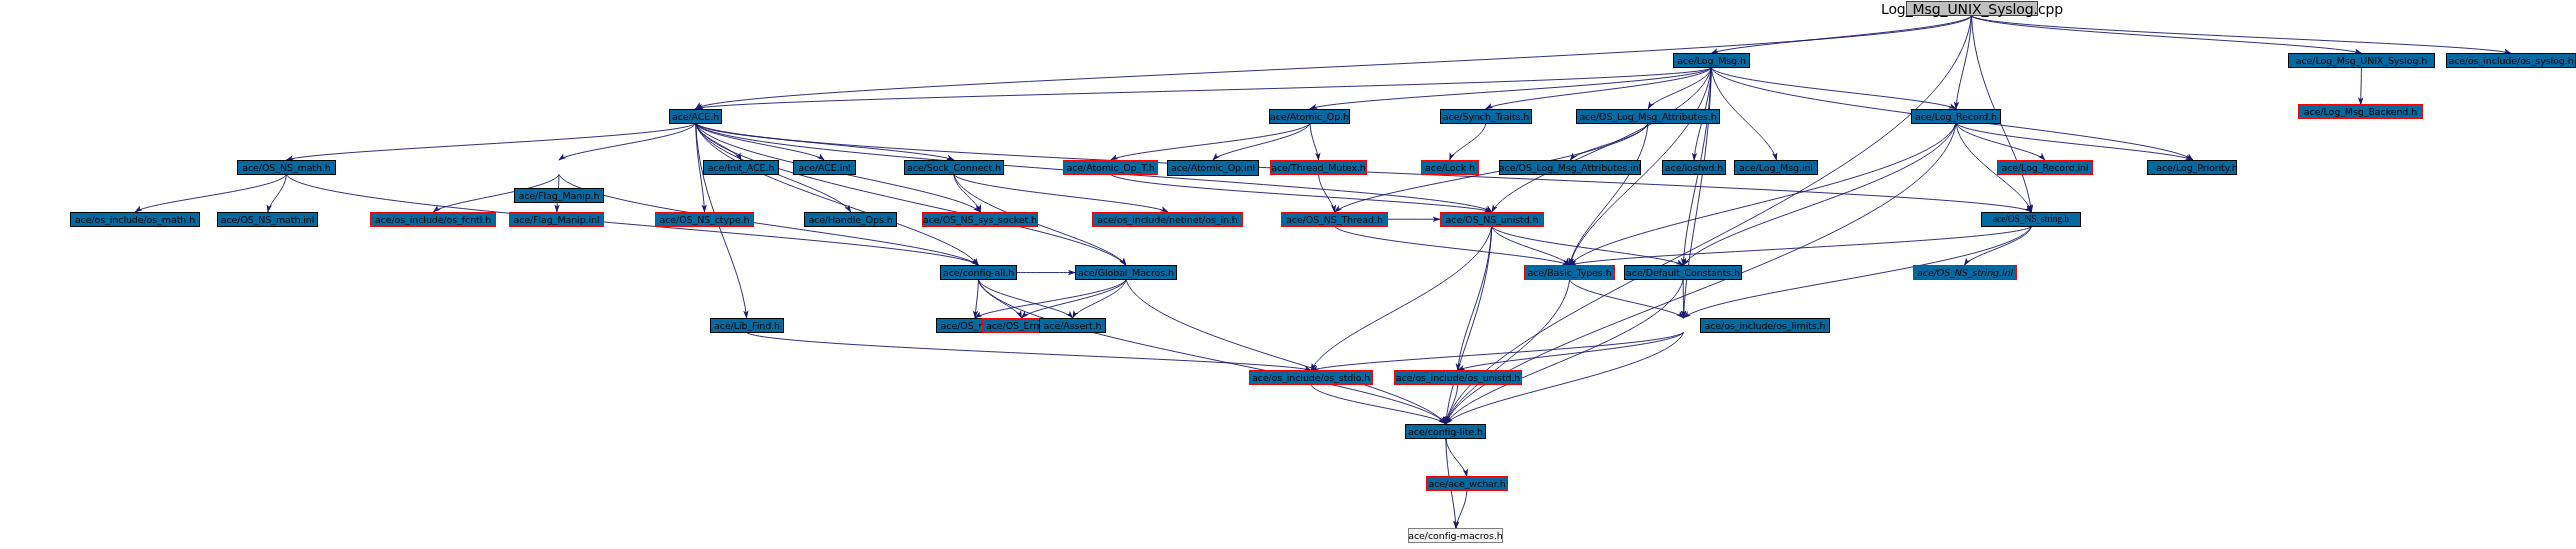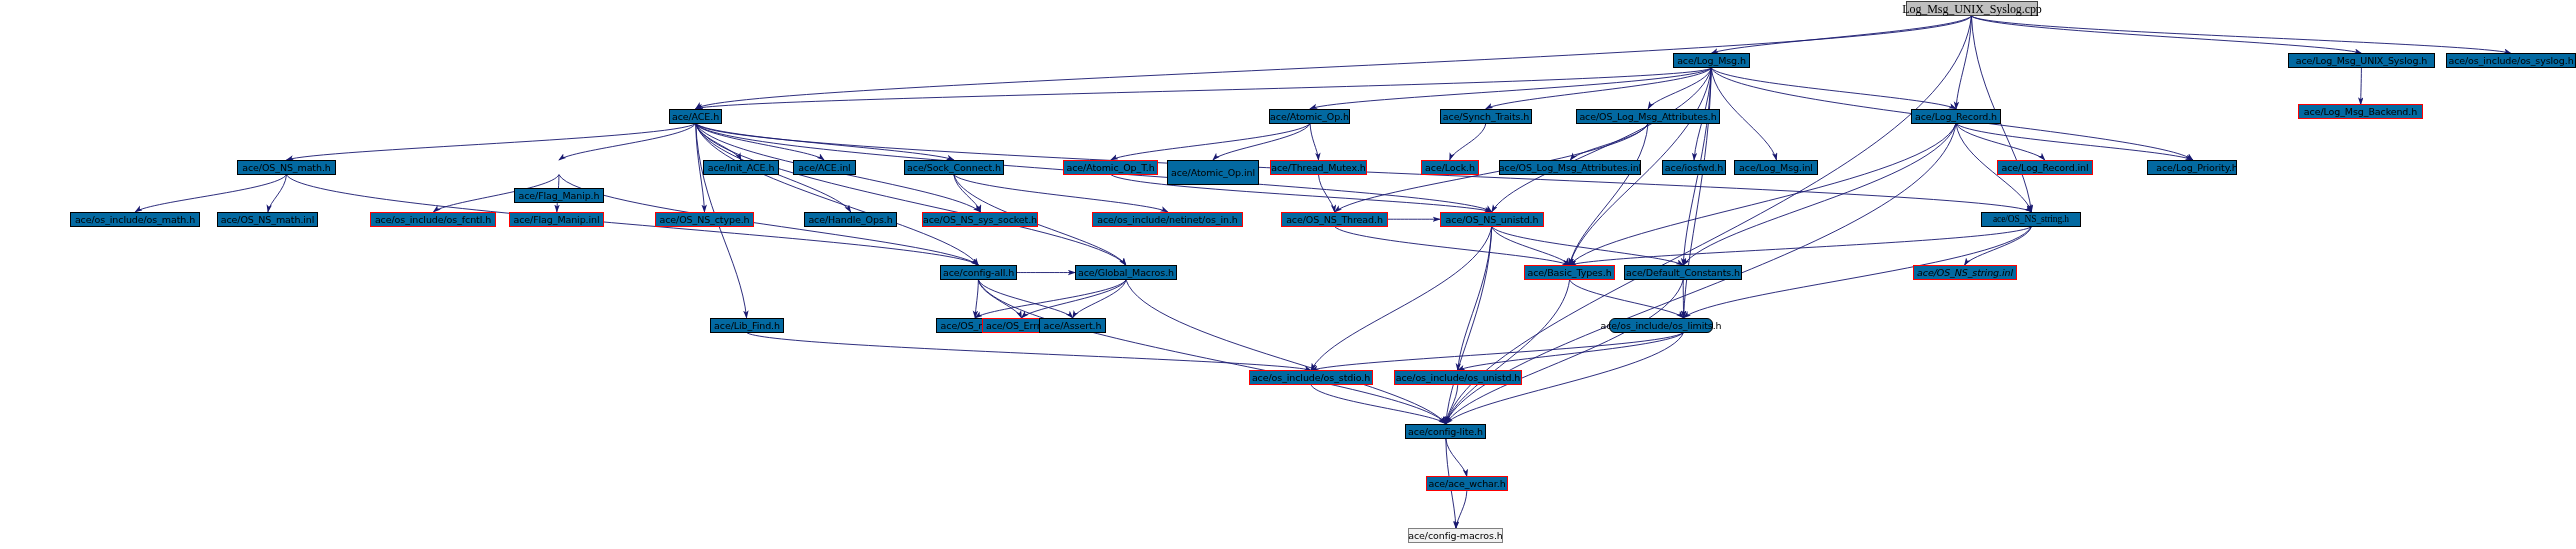--- a/index.html
+++ b/index.html
@@ -28,21 +28,21 @@
     background:#0369a1;
     border:0.7px solid #000000;
     color:#000000;
     font-size:9.5px;
     line-height:1;
     white-space:nowrap;
     letter-spacing:-0.1px;
     z-index:5;
   }
   .node.red{ border-color:#ff0000; }
-  .node.root{ background:#bfbfbf; border-color:#404040; font-size:12px;font-family:Liberation Serif, serif; }
+  .node.root{ background:#bfbfbf; border-color:#404040; font-size:14px; }
   .node.grey{ background:#f2f2f2; border-color:#808080; }
   .node .lbl{ padding:0 3.5px; pointer-events:none; }
 </style>
 </head>
 <body>
 
 <div id="canvas">
   <svg id="edges" viewBox="0 0 3673 784" preserveAspectRatio="none">
     <defs>
       <marker id="arrow" markerWidth="9" markerHeight="9" refX="8" refY="3" orient="auto" markerUnits="strokeWidth">
@@ -183,21 +183,21 @@
       </div>
       <div class="node" style="left: 793px; top: 160px; width: 63px; height: 14.7px;">
         <span class="lbl">ace/ACE.inl</span>
       </div>
       <div class="node" style="left: 904px; top: 160px; width: 100px; height: 14.7px;">
         <span class="lbl">ace/Sock_Connect.h</span>
       </div>
       <div class="node red" style="left: 1063px; top: 160px; width: 95px; height: 14.7px;">
         <span class="lbl">ace/Atomic_Op_T.h</span>
       </div>
-      <div class="node" style="left: 1167px; top: 160px; width: 92px; height: 25px;">
+      <div class="node" style="left: 1167px; top: 160px; width: 92px; height: 16px;">
         <span class="lbl">ace/Atomic_Op.inl</span>
       </div>
       <div class="node red" style="left: 1270px; top: 160px; width: 97px; height: 14.7px;">
         <span class="lbl">ace/Thread_Mutex.h</span>
       </div>
       <div class="node red" style="left: 1421px; top: 160px; width: 58px; height: 14.7px;">
         <span class="lbl">ace/Lock.h</span>
       </div>
       <div class="node" style="left: 1499px; top: 160px; width: 142px; height: 14.7px;">
         <span class="lbl">ace/OS_Log_Msg_Attributes.inl</span>
@@ -267,21 +267,21 @@
       </div>
       <div class="node" style="left: 936px; top: 318px; width: 79px; height: 14.7px;">
         <span class="lbl">ace/OS_main.h</span>
       </div>
       <div class="node red" style="left: 982px; top: 318px; width: 79px; height: 14.7px;">
         <span class="lbl">ace/OS_Errno.h</span>
       </div>
       <div class="node" style="left: 1039px; top: 318px; width: 67px; height: 14.7px;">
         <span class="lbl">ace/Assert.h</span>
       </div>
-      <div class="node" style="left: 1609px; top: 318px; width: 104px; height: 14.7px; border-radius: 6px;">
+      <div class="node" style="left: 1700px; top: 318px; width: 130px; height: 14.7px;">
         <span class="lbl">ace/os_include/os_limits.h</span>
       </div>
       <div class="node red" style="left: 1249px; top: 370px; width: 124px; height: 14.7px;">
         <span class="lbl">ace/os_include/os_stdio.h</span>
       </div>
       <div class="node red" style="left: 1394px; top: 370px; width: 128px; height: 14.7px;">
         <span class="lbl">ace/os_include/os_unistd.h</span>
       </div>
       <div class="node" style="left: 1405px; top: 424px; width: 81px; height: 14.7px;">
         <span class="lbl">ace/config-lite.h</span>

